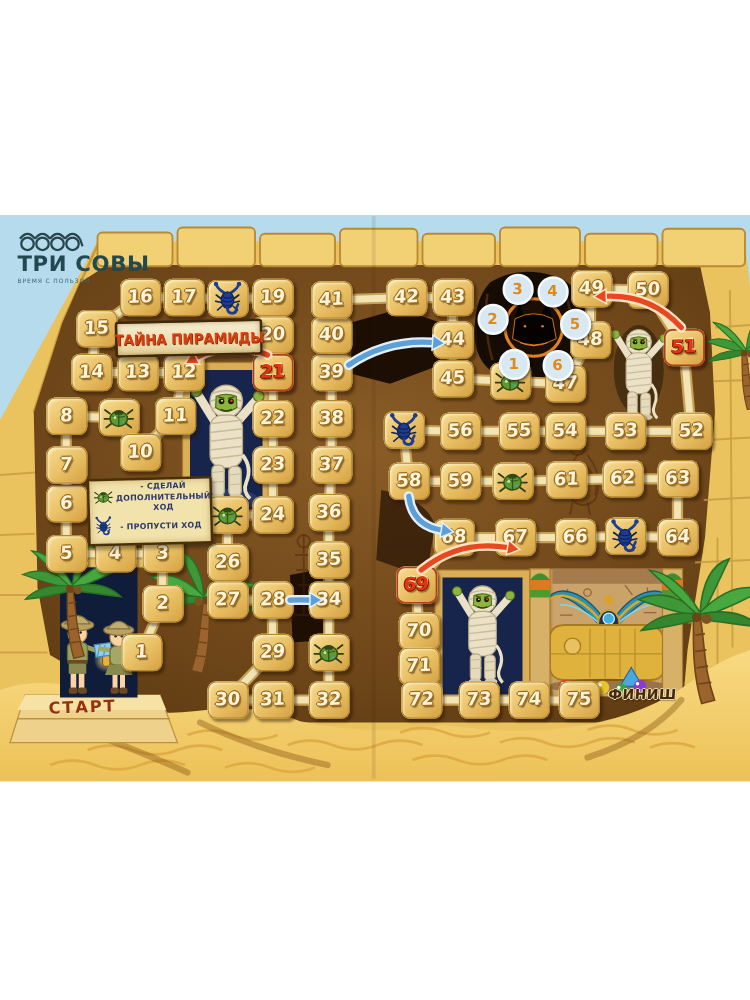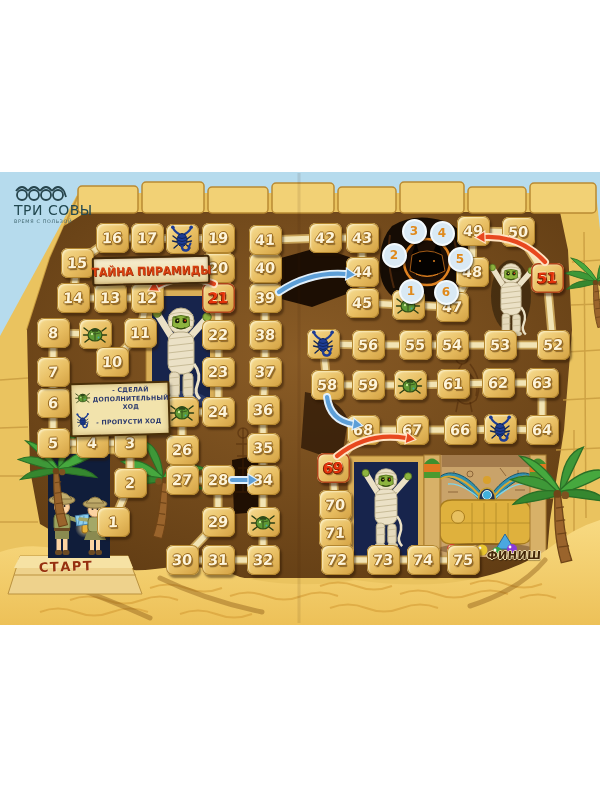--- a/index.html
+++ b/index.html
@@ -15,21 +15,21 @@
   .tile .num{font-weight:bold;font-size:14.5px;color:#fdf4da;transform:skewX(-5deg) rotate(-2deg);
     text-shadow:-1px 0 #9c6c1e,0 -1px #9c6c1e,1px 0 #9c6c1e,0 1px #9c6c1e,1.5px 2px 1px rgba(60,30,0,.55);}
   .tile.t-r{box-shadow:inset 0 0 0 1.5px #ad431a, inset 2px 2px 2px rgba(255,240,215,.55), 2px 2.5px 2px rgba(40,10,0,.5);}
   .tile.t-r .num{color:#e8350c;text-shadow:-1px 0 #7c1f03,0 -1px #fceab8,1px 0 #7c1f03,0 1px #7c1f03,1.5px 2px 1px rgba(60,10,0,.5);}
   .tile svg{display:block;}
   .spin-num{position:absolute;width:21px;height:21px;border-radius:50%;background:#d9e9f4;border:2px solid #f4fafd;
     box-shadow:1px 1.5px 2px rgba(0,0,0,.5);color:#e08a1c;font-weight:bold;font-size:12px;display:flex;align-items:center;justify-content:center;}
   .lbl{position:absolute;z-index:50;}
   .logo{left:14px;top:183px;width:110px;color:#234a53;}
   .logo .owls{display:block;}
-  .logo .pub-name{font-size:14px;font-weight:normal;letter-spacing:.5px;color:#224850;line-height:1.1;}
+  .logo .pub-name{font-size:17px;font-weight:bold;letter-spacing:.5px;color:#224850;line-height:1.1;}
   .logo .pub-tag{font-size:4.8px;letter-spacing:.7px;color:#40666f;margin-top:1px;}
   .banner{left:92px;top:256px;width:114px;height:25px;transform:rotate(-1.2deg);
     background:linear-gradient(#f8efd2,#e5d29a);border:2.5px solid #40290b;border-radius:3px;
     box-shadow:2px 3px 3px rgba(0,0,0,.4), inset 0 0 4px rgba(120,80,20,.5);
     display:flex;align-items:center;justify-content:center;}
   .banner span{font-size:11.5px;font-weight:bold;color:#d84010;letter-spacing:0;transform:scaleX(.93);
     text-shadow:.6px .8px 0 #8a2808;white-space:nowrap;}
   .legend{left:70px;top:382px;width:100px;height:54px;transform:rotate(-1.5deg);
     background:#f2e3ac;border:2px solid #4a3008;border-radius:2px;
     box-shadow:2px 3px 3px rgba(0,0,0,.35), inset 0 0 6px rgba(140,100,30,.4);

